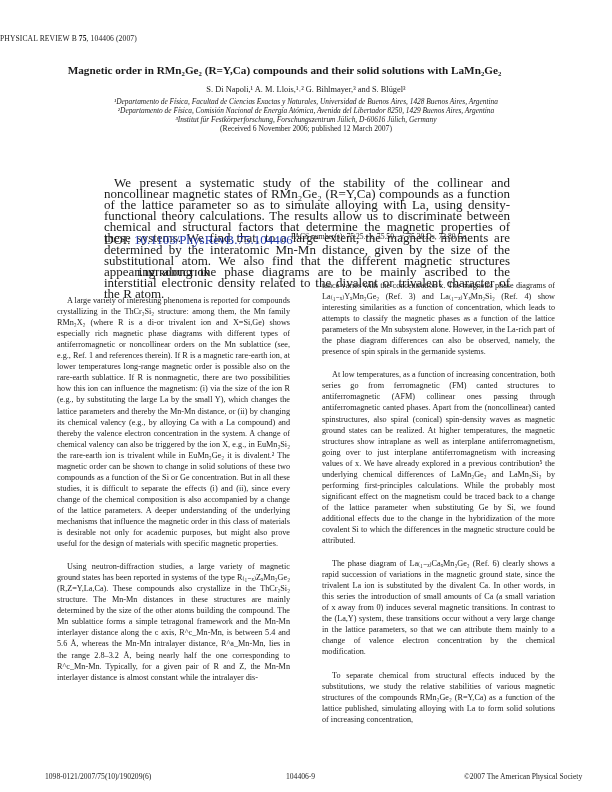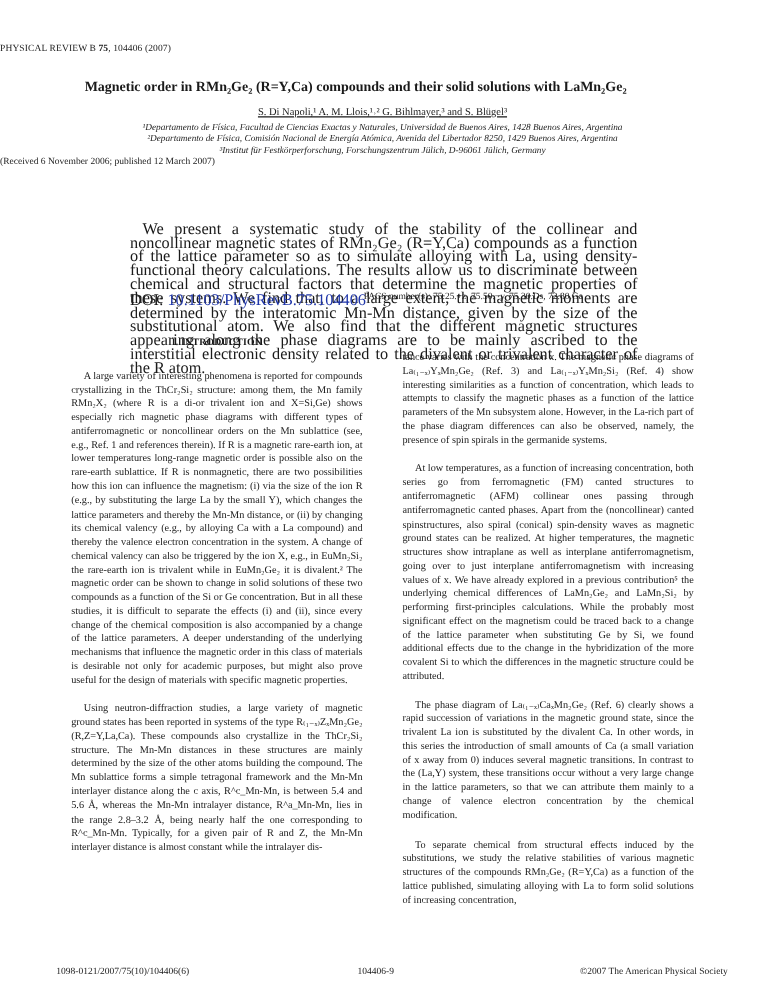--- a/index.html
+++ b/index.html
@@ -1,23 +1,23 @@
 <!DOCTYPE html>
 <html><head>
 <meta charset="utf-8">
 <style>
   html, body { margin: 0; padding: 0; background: #fff; }
   body { width: 612px; height: 792px; position: relative; overflow: hidden;
          font-family: "Liberation Serif", "DejaVu Serif", serif; color: #1a1a1a; }
   .abs { position: absolute; }
   .running-head { top: 34px; left: 0; width: 612px; text-align: left; font-size: 7.6px; letter-spacing: 0.1px; }
   .title { top: 64px; left: 0; width: 569px; text-align: center; font-size: 11.2px; font-weight: bold; }
-  .authors { top: 85px; left: 0; width: 612px; text-align: center; font-size: 8.4px; text-decoration: underline; }
+  .authors { top: 85px; left: 0; width: 612px; text-align: center; font-size: 8.4px; }
   .affil { left: 0; width: 612px; text-align: center; font-size: 7.4px; font-style: italic; }
-  .received { top: 124px; left: 0; width: 612px; font-size: 7.6px; }
+  .received { top: 124px; left: 0; width: 612px; text-align: center; font-size: 7.6px; }
   .abstract { top: 146px; left: 104px; width: 406px; font-size: 13px; line-height: 11.1px; text-align: justify; text-indent: 10px; margin-top: 31px; }
   .doi { top: 232px; left: 104px; font-size: 13px; }
   .pacs { top: 232px; left: 291px; font-size: 7.6px; }
   .link { color: #1f35a8; }
   .col { top: 268px; width: 257px; font-size: 8.2px; line-height: 11.05px; text-align: justify; }
   .col.left { left: 45px; }
   .col.right { left: 310px; }
   .col p { margin: 12px; text-indent: 10px; }
   .col p.noind { text-indent: 0; }
   .section-head { text-align: center; font-weight: bold; font-size: 7.8px; margin: 0 0 16px 0; letter-spacing: 0.2px; }
@@ -30,21 +30,21 @@
   <span>PHYSICAL REVIEW B</span>
   <b>75</b><span>, 104406 (2007)</span>
 </div>
 
 <div class="abs title">Magnetic order in RMn₂Ge₂ (R=Y,Ca) compounds and their solid solutions with LaMn₂Ge₂</div>
 
 <div class="abs authors">S. Di Napoli,¹ A. M. Llois,¹˒² G. Bihlmayer,³ and S. Blügel³</div>
 
 <div class="abs affil" style="top:97px">¹Departamento de Física, Facultad de Ciencias Exactas y Naturales, Universidad de Buenos Aires, 1428 Buenos Aires, Argentina</div>
 <div class="abs affil" style="top:106px">²Departamento de Física, Comisión Nacional de Energía Atómica, Avenida del Libertador 8250, 1429 Buenos Aires, Argentina</div>
-<div class="abs affil" style="top:115px">³Institut für Festkörperforschung, Forschungszentrum Jülich, D-96061 Jülich, Germany</div>
+<div class="abs affil" style="top:115px">³Institut für Festkörperforschung, Forschungszentrum Jülich, D-60616 Jülich, Germany</div>
 
 <div class="abs received">(Received 6 November 2006; published 12 March 2007)</div>
 
 <div class="abs abstract">We present a systematic study of the stability of the collinear and noncollinear magnetic states of RMn₂Ge₂ (R=Y,Ca) compounds as a function of the lattice parameter so as to simulate alloying with La, using density-functional theory calculations. The results allow us to discriminate between chemical and structural factors that determine the magnetic properties of these systems. We find that, to a large extent, the magnetic moments are determined by the interatomic Mn-Mn distance, given by the size of the substitutional atom. We also find that the different magnetic structures appearing along the phase diagrams are to be mainly ascribed to the interstitial electronic density related to the divalent or trivalent character of the R atom.</div>
 
 <div class="abs doi">
   <span>DOI: </span><a class="link">10.1103/PhysRevB.75.104406</a>
 </div>
 <div class="abs pacs">PACS number(s): 75.25.+z, 75.50.−y, 75.30.Ds, 72.80.Ga</div>
 
@@ -54,15 +54,15 @@
   <p>Using neutron-diffraction studies, a large variety of magnetic ground states has been reported in systems of the type R₍₁₋ₓ₎ZₓMn₂Ge₂ (R,Z=Y,La,Ca). These compounds also crystallize in the ThCr₂Si₂ structure. The Mn-Mn distances in these structures are mainly determined by the size of the other atoms building the compound. The Mn sublattice forms a simple tetragonal framework and the Mn-Mn interlayer distance along the c axis, R^c_Mn-Mn, is between 5.4 and 5.6 Å, whereas the Mn-Mn intralayer distance, R^a_Mn-Mn, lies in the range 2.8–3.2 Å, being nearly half the one corresponding to R^c_Mn-Mn. Typically, for a given pair of R and Z, the Mn-Mn interlayer distance is almost constant while the intralayer dis-</p>
 </div>
 
 <div class="abs col right">
   <p class="noind">tance varies with the concentration x. The magnetic phase diagrams of La₍₁₋ₓ₎YₓMn₂Ge₂ (Ref. 3) and La₍₁₋ₓ₎YₓMn₂Si₂ (Ref. 4) show interesting similarities as a function of concentration, which leads to attempts to classify the magnetic phases as a function of the lattice parameters of the Mn subsystem alone. However, in the La-rich part of the phase diagram differences can also be observed, namely, the presence of spin spirals in the germanide systems.</p>
   <p>At low temperatures, as a function of increasing concentration, both series go from ferromagnetic (FM) canted structures to antiferromagnetic (AFM) collinear ones passing through antiferromagnetic canted phases. Apart from the (noncollinear) canted spinstructures, also spiral (conical) spin-density waves as magnetic ground states can be realized. At higher temperatures, the magnetic structures show intraplane as well as interplane antiferromagnetism, going over to just interplane antiferromagnetism with increasing values of x. We have already explored in a previous contribution⁵ the underlying chemical differences of LaMn₂Ge₂ and LaMn₂Si₂ by performing first-principles calculations. While the probably most significant effect on the magnetism could be traced back to a change of the lattice parameter when substituting Ge by Si, we found additional effects due to the change in the hybridization of the more covalent Si to which the differences in the magnetic structure could be attributed.</p>
   <p>The phase diagram of La₍₁₋ₓ₎CaₓMn₂Ge₂ (Ref. 6) clearly shows a rapid succession of variations in the magnetic ground state, since the trivalent La ion is substituted by the divalent Ca. In other words, in this series the introduction of small amounts of Ca (a small variation of x away from 0) induces several magnetic transitions. In contrast to the (La,Y) system, these transitions occur without a very large change in the lattice parameters, so that we can attribute them mainly to a change of valence electron concentration by the chemical modification.</p>
   <p>To separate chemical from structural effects induced by the substitutions, we study the relative stabilities of various magnetic structures of the compounds RMn₂Ge₂ (R=Y,Ca) as a function of the lattice published, simulating alloying with La to form solid solutions of increasing concentration,</p>
 </div>
 
-<div class="abs footer" style="left:45px">1098-0121/2007/75(10)/104406(6)</div>
+<div class="abs footer" style="left:45px">1098-0121/2007/75(10)/190209(6)</div>
 <div class="abs footer" style="left:286px">104406-9</div>
 <div class="abs footer" style="left:464px">©2007 The American Physical Society</div>
 
 </body></html>

